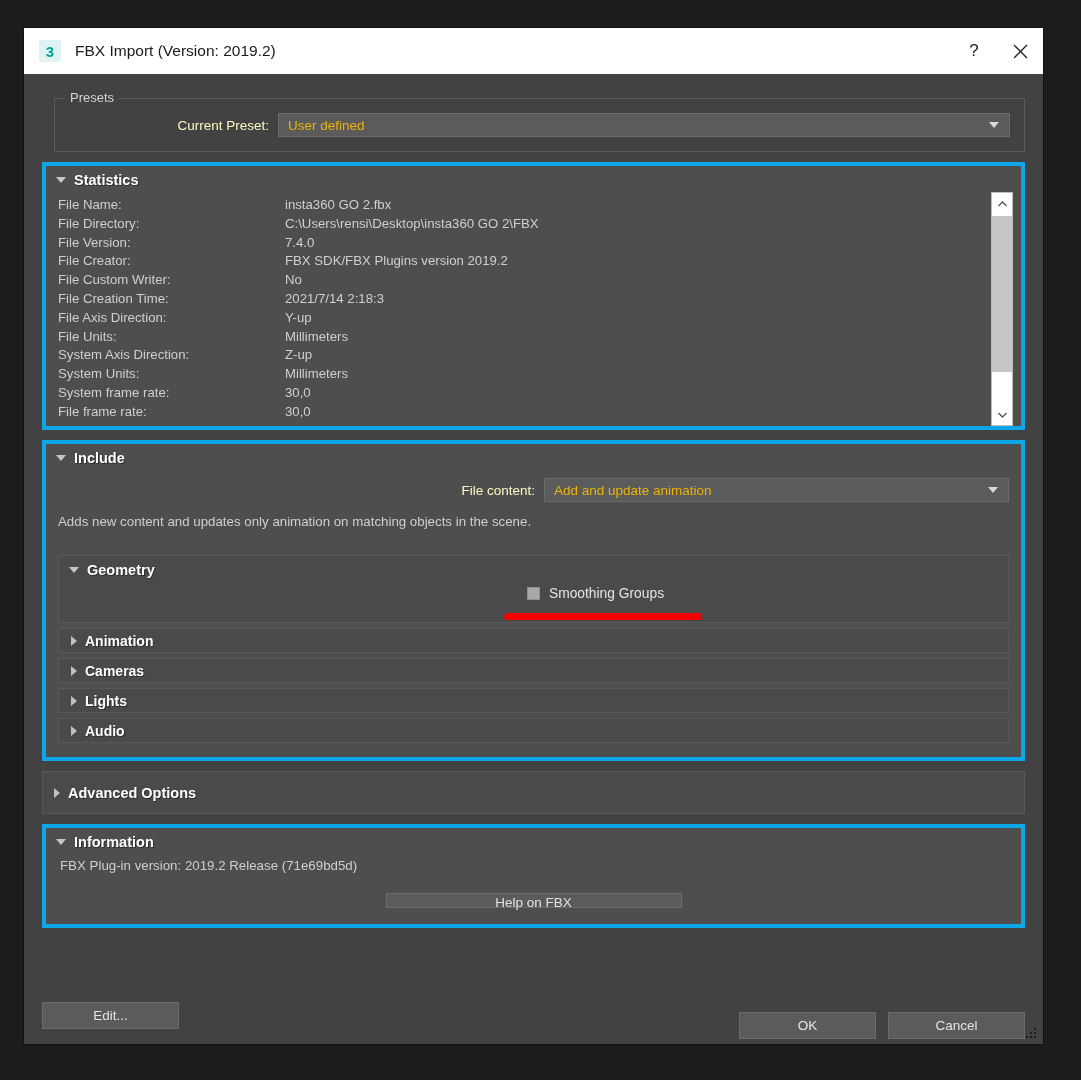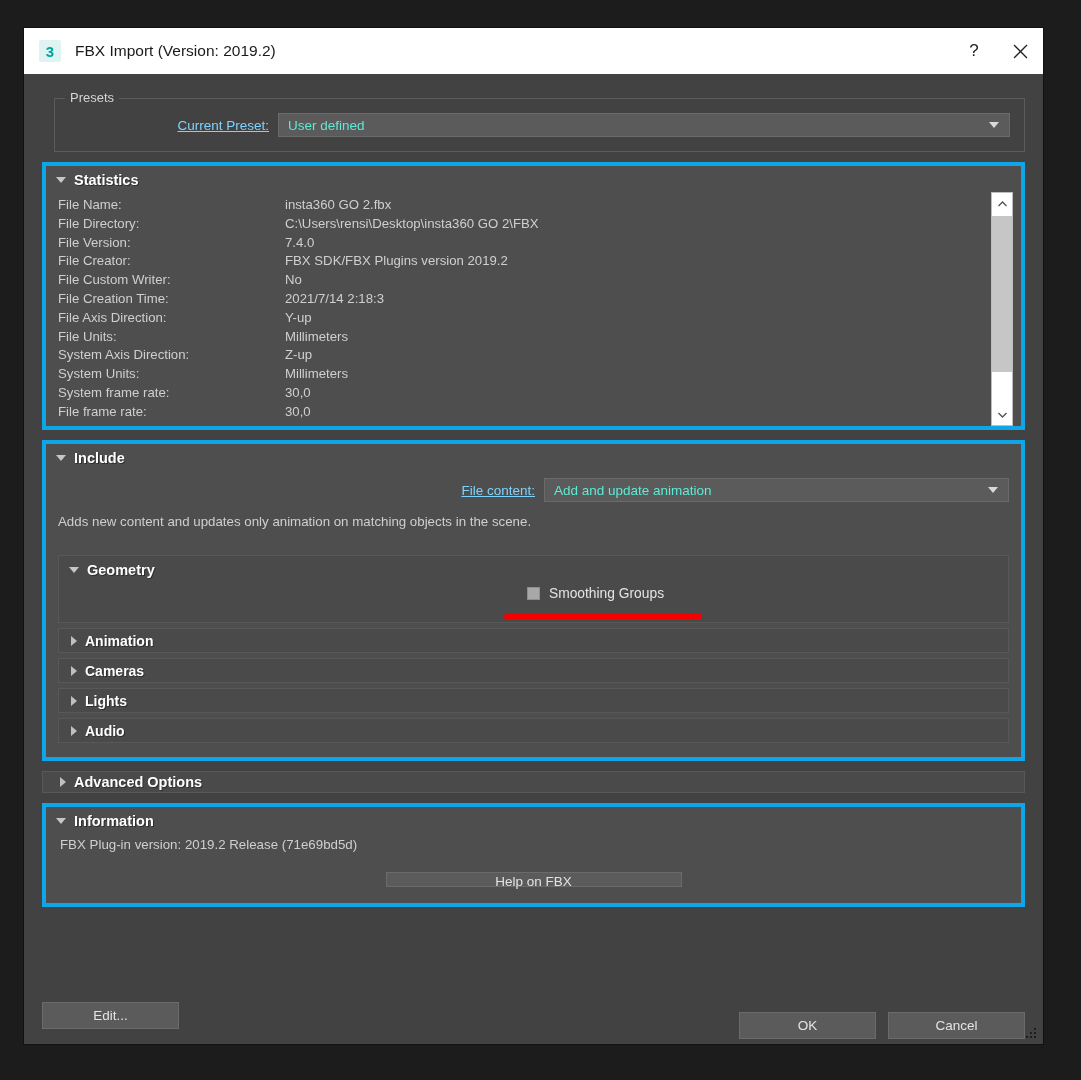--- a/index.html
+++ b/index.html
@@ -89,36 +89,35 @@
     padding: 0 5px;
     font-size: 13px;
     color: #d4d4d4;
   }
   .field-row {
     display: flex;
     align-items: center;
   }
   .field-label {
     font-size: 13.5px;
-    color: #7dd3fc;
+    color: #fef9c3;
     text-align: right;
     white-space: nowrap;
-    text-decoration: underline;
   }
   .combo {
     flex: 1;
     height: 24px;
     background: #5b5b5b;
     border: 1px solid #6a6a6a;
     display: flex;
     align-items: center;
     padding: 0 6px 0 9px;
     margin-left: 9px;
     font-size: 13.5px;
-    color: #5eead4;
+    color: #eab308;
     cursor: default;
     gap: 28px;
   }
   .combo .combo-value { flex: 1; overflow: hidden; white-space: nowrap; }
   .combo .combo-arrow {
     width: 0; height: 0;
     border-left: 5px solid transparent;
     border-right: 5px solid transparent;
     border-top: 6px solid #d8d8d8;
     margin-right: 4px;
@@ -266,24 +265,24 @@
     padding-left: 12px;
     cursor: default;
   }
   .collapsed-bar .rollout-title { font-size: 14px; }
 
   
   #advanced-options-bar {
     background: #4a4a4a;
     border: 1px solid #585858;
     margin: 10px 4px 0 4px;
-    height: 22px;
-    display: flex;
-    align-items: center;
-    padding-left: 17px;
+    height: 43px;
+    display: flex;
+    align-items: center;
+    padding-left: 11px;
     cursor: default;
   }
 
   
   #information-panel { padding-bottom: 16px; }
   #info-version {
     margin: 4px 0 0 14px;
     font-size: 13.3px;
     color: #cfcfcf;
   }

